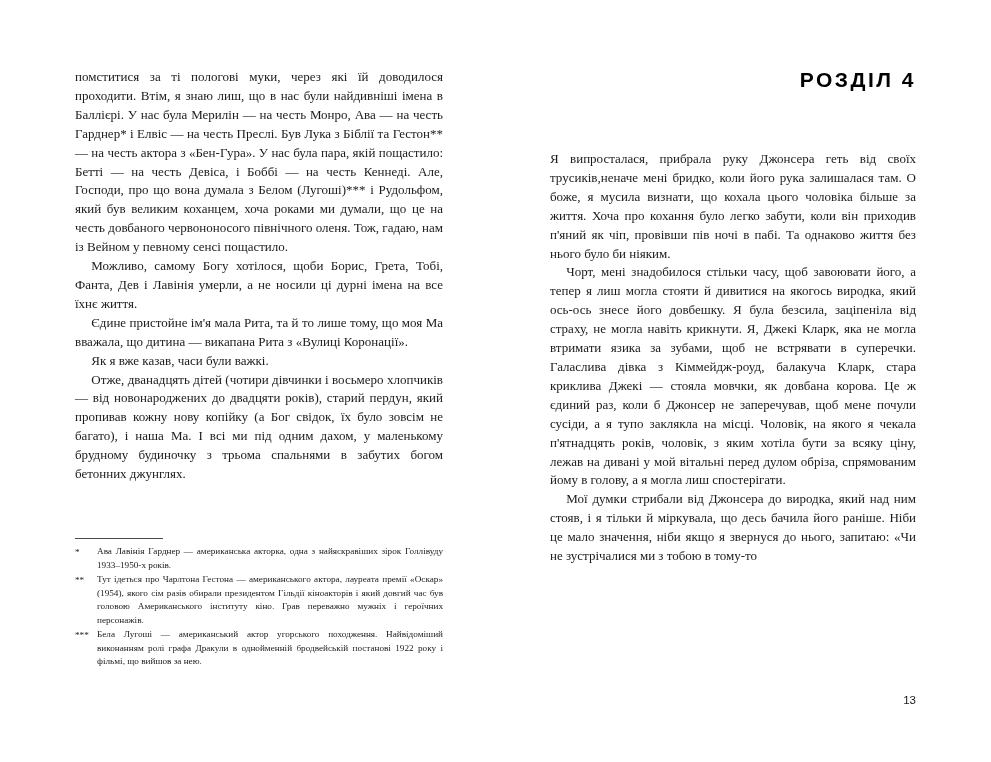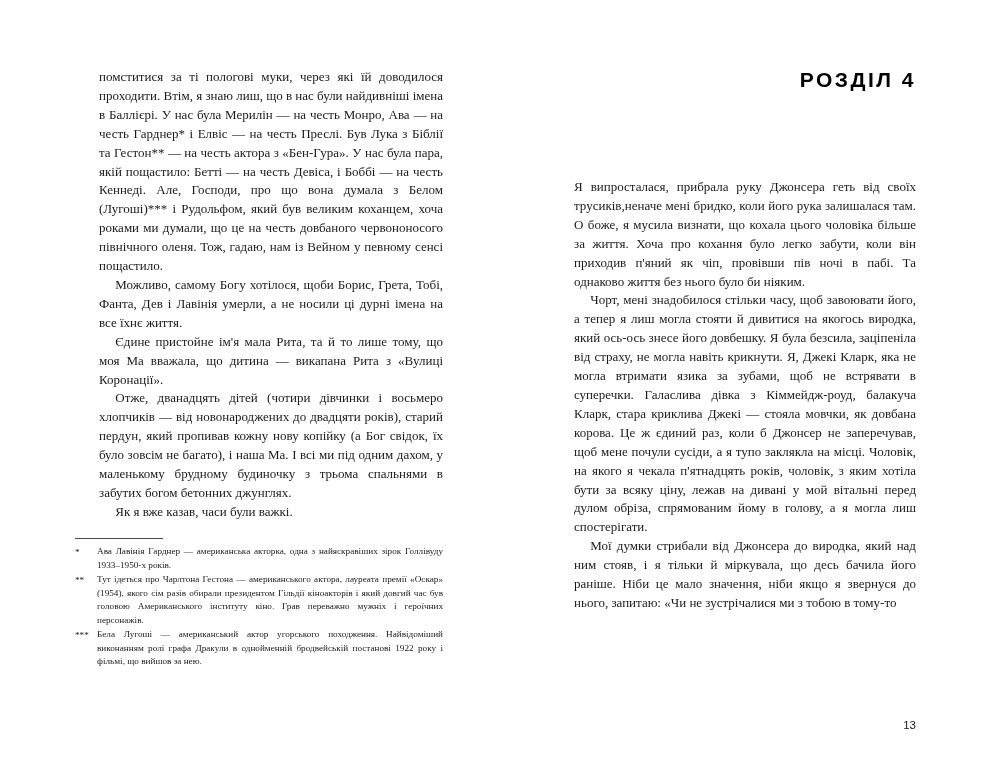--- a/index.html
+++ b/index.html
@@ -32,35 +32,34 @@
   .page-right {
     width: 496px;
     height: 762px;
     padding: 68px 75px 40px 55px;
   }
   .body-text {
     font-size: 13.0px;
     line-height: 1.455;
     text-align: justify;
     hyphens: auto;
-    margin-left: 24px;
   }
   .body-text p {
     margin: 0;
   }
   .body-text p.indent {
     text-indent: 1.25em;
   }
   .chapter-title {
     text-align: right;
     font-family: "Liberation Sans", sans-serif;
     font-weight: bold;
     font-size: 21px;
     letter-spacing: 2.5px;
-    margin: 0 0 86px 0;
+    margin: 0 0 58px 0;
     color: #000;
   }
   .footnotes {
     position: absolute;
     left: 75px;
     right: 52px;
     bottom: 92px;
     font-size: 9.2px;
     line-height: 1.47;
     text-align: justify;
@@ -84,38 +83,38 @@
     padding-top: 1px;
   }
   .fn-text {
     flex: 1 1 auto;
     text-align: justify;
     hyphens: auto;
   }
   .folio {
     position: absolute;
     right: 75px;
-    bottom: 31px;
+    bottom: 56px;
     font-family: "Liberation Sans", sans-serif;
     font-size: 11.5px;
     color: #1a1a1a;
   }
 </style>
 </head>
 <body>
 
 <div class="spread">
 
   <div class="page page-left">
     <div class="body-text">
       <p>помститися за ті пологові муки, через які їй доводилося проходити. Втім, я знаю лиш, що в нас були найдивніші імена в Баллієрі. У нас була Мерилін — на честь Монро, Ава — на честь Гарднер* і Елвіс — на честь Преслі. Був Лука з Біблії та Гестон** — на честь актора з «Бен-Гура». У нас була пара, якій пощастило: Бетті — на честь Девіса, і Боббі — на честь Кеннеді. Але, Господи, про що вона думала з Белом (Лугоші)*** і Рудольфом, який був великим коханцем, хоча роками ми думали, що це на честь довбаного червононосого північного оленя. Тож, гадаю, нам із Вейном у певному сенсі пощастило.</p>
       <p class="indent">Можливо, самому Богу хотілося, щоби Борис, Грета, Тобі, Фанта, Дев і Лавінія умерли, а не носили ці дурні імена на все їхнє життя.</p>
       <p class="indent">Єдине пристойне ім'я мала Рита, та й то лише тому, що моя Ма вважала, що дитина — викапана Рита з «Вулиці Коронації».</p>
+      <p class="indent">Як я вже казав, часи були важкі.</p>
       <p class="indent">Отже, дванадцять дітей (чотири дівчинки і восьмеро хлопчиків — від новонароджених до двадцяти років), старий пердун, який пропивав кожну нову копійку (а Бог свідок, їх було зовсім не багато), і наша Ма. І всі ми під одним дахом, у маленькому брудному будиночку з трьома спальнями в забутих богом бетонних джунглях.</p>
-      <p class="indent">Як я вже казав, часи були важкі.</p>
     </div>
 
     <div class="footnotes">
       <div class="rule"></div>
       <div class="fn-row">
         <div class="fn-mark">*</div>
         <div class="fn-text">Ава Лавінія Гарднер — американська акторка, одна з найяскравіших зірок Голлівуду 1933–1950-х років.</div>
       </div>
       <div class="fn-row">
         <div class="fn-mark">**</div>

